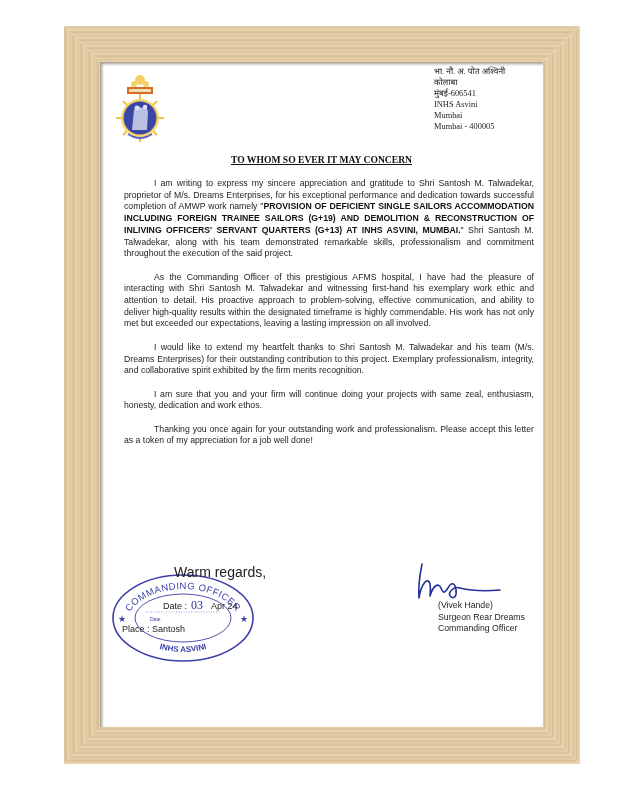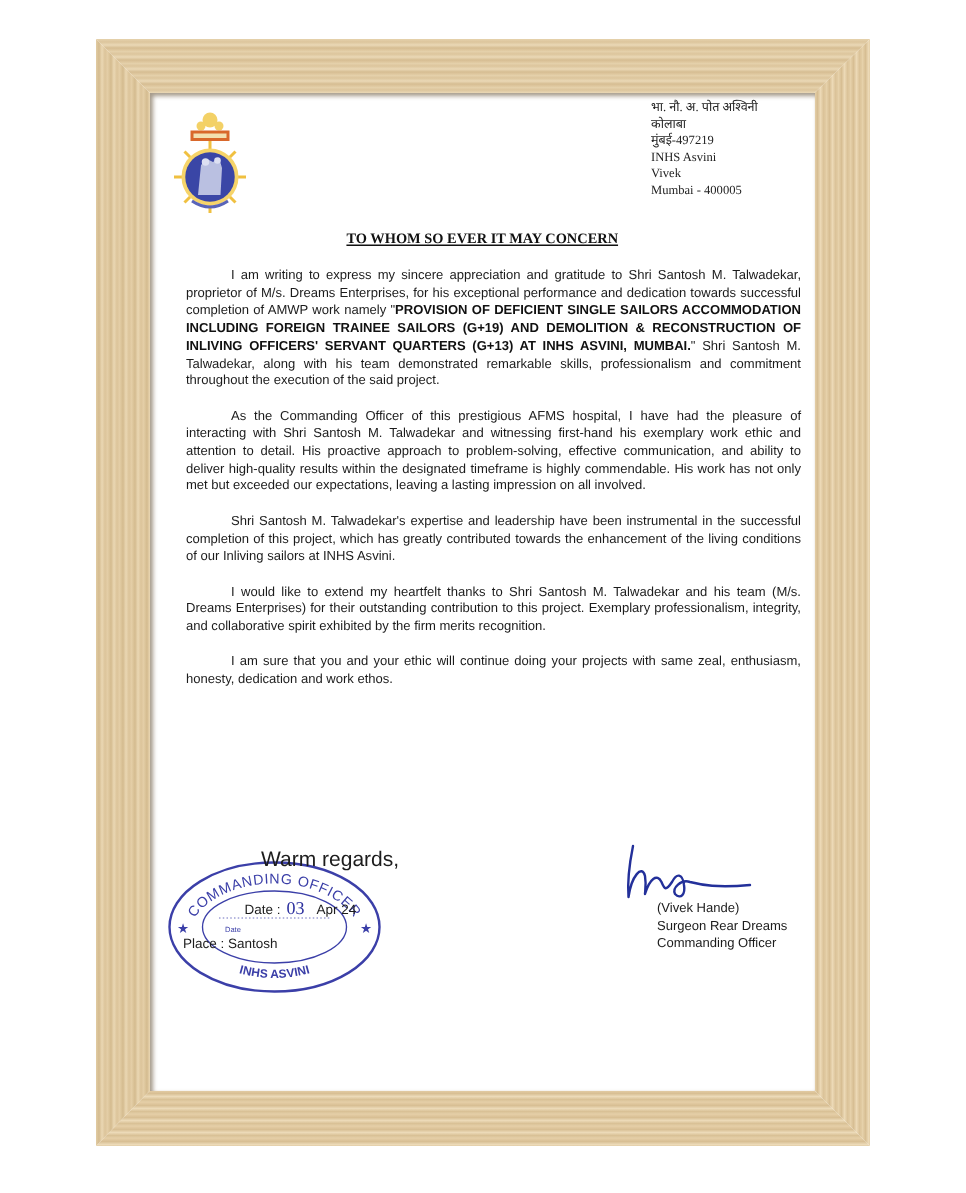--- a/index.html
+++ b/index.html
@@ -78,36 +78,36 @@
     <circle cx="26" cy="46" r="16.5" fill="#3a46a6"></circle>
     <path d="M18 58 L20 38 L24 34 L28 36 L32 33 L34 40 L33 58 Z" fill="#c9cde8" opacity="0.9"></path>
     <circle cx="23" cy="36" r="2.5" fill="#dde0f2"></circle>
     <circle cx="31" cy="35" r="2.2" fill="#dde0f2"></circle>
     <path d="M14 62 Q26 70 38 62" stroke="#5964b8" stroke-width="2" fill="none"></path>
   </svg>
 
   <div class="letterhead">
     <div>भा. नौ. अ. पोत अश्विनी</div>
     <div>कोलाबा</div>
-    <div>मुंबई-497219</div>
+    <div>मुंबई-606541</div>
     <div>INHS Asvini</div>
-    <div>Vivek</div>
+    <div>Mumbai</div>
     <div>Mumbai - 400005</div>
   </div>
 
   <div class="title">
     <span>TO WHOM SO EVER IT MAY CONCERN</span>
   </div>
 
   <div class="body">
     <p><span>I am writing to express my sincere appreciation and gratitude to Shri Santosh M. Talwadekar, proprietor of M/s. Dreams Enterprises, for his exceptional performance and dedication towards successful completion of AMWP work namely "</span><b>PROVISION OF DEFICIENT SINGLE SAILORS ACCOMMODATION INCLUDING FOREIGN TRAINEE SAILORS (G+19) AND DEMOLITION &amp; RECONSTRUCTION OF INLIVING OFFICERS' SERVANT QUARTERS (G+13) AT INHS ASVINI, MUMBAI.</b><span>" Shri Santosh M. Talwadekar, along with his team demonstrated remarkable skills, professionalism and commitment throughout the execution of the said project.</span></p>
     <p>As the Commanding Officer of this prestigious AFMS hospital, I have had the pleasure of interacting with Shri Santosh M. Talwadekar and witnessing first-hand his exemplary work ethic and attention to detail. His proactive approach to problem-solving, effective communication, and ability to deliver high-quality results within the designated timeframe is highly commendable. His work has not only met but exceeded our expectations, leaving a lasting impression on all involved.</p>
-    <p>Shri Santosh M. Talwadekar's expertise and leadership have been instrumental in the successful completion of this project, which has greatly contributed towards the enhancement of the living conditions of our Inliving sailors at INHS Asvini.</p>
     <p>I would like to extend my heartfelt thanks to Shri Santosh M. Talwadekar and his team (M/s. Dreams Enterprises) for their outstanding contribution to this project. Exemplary professionalism, integrity, and collaborative spirit exhibited by the firm merits recognition.</p>
-    <p>I am sure that you and your ethic will continue doing your projects with same zeal, enthusiasm, honesty, dedication and work ethos.</p>
+    <p>I am sure that you and your firm will continue doing your projects with same zeal, enthusiasm, honesty, dedication and work ethos.</p>
+    <p>Thanking you once again for your outstanding work and professionalism. Please accept this letter as a token of my appreciation for a job well done!</p>
   </div>
 
   <div class="signoff">
     <svg class="stamp" width="150" height="96" viewBox="0 0 150 96">
       <defs>
         <path id="arcTop" d="M18 52 A58 38 0 0 1 132 52"></path>
         <path id="arcBottom" d="M26 64 A52 30 0 0 0 124 64"></path>
       </defs>
       <ellipse cx="75" cy="50" rx="70" ry="43" fill="none" stroke="#3b3fa8" stroke-width="1.6"></ellipse>
       <ellipse cx="75" cy="50" rx="48" ry="24" fill="none" stroke="#3b3fa8" stroke-width="0.9"></ellipse>

